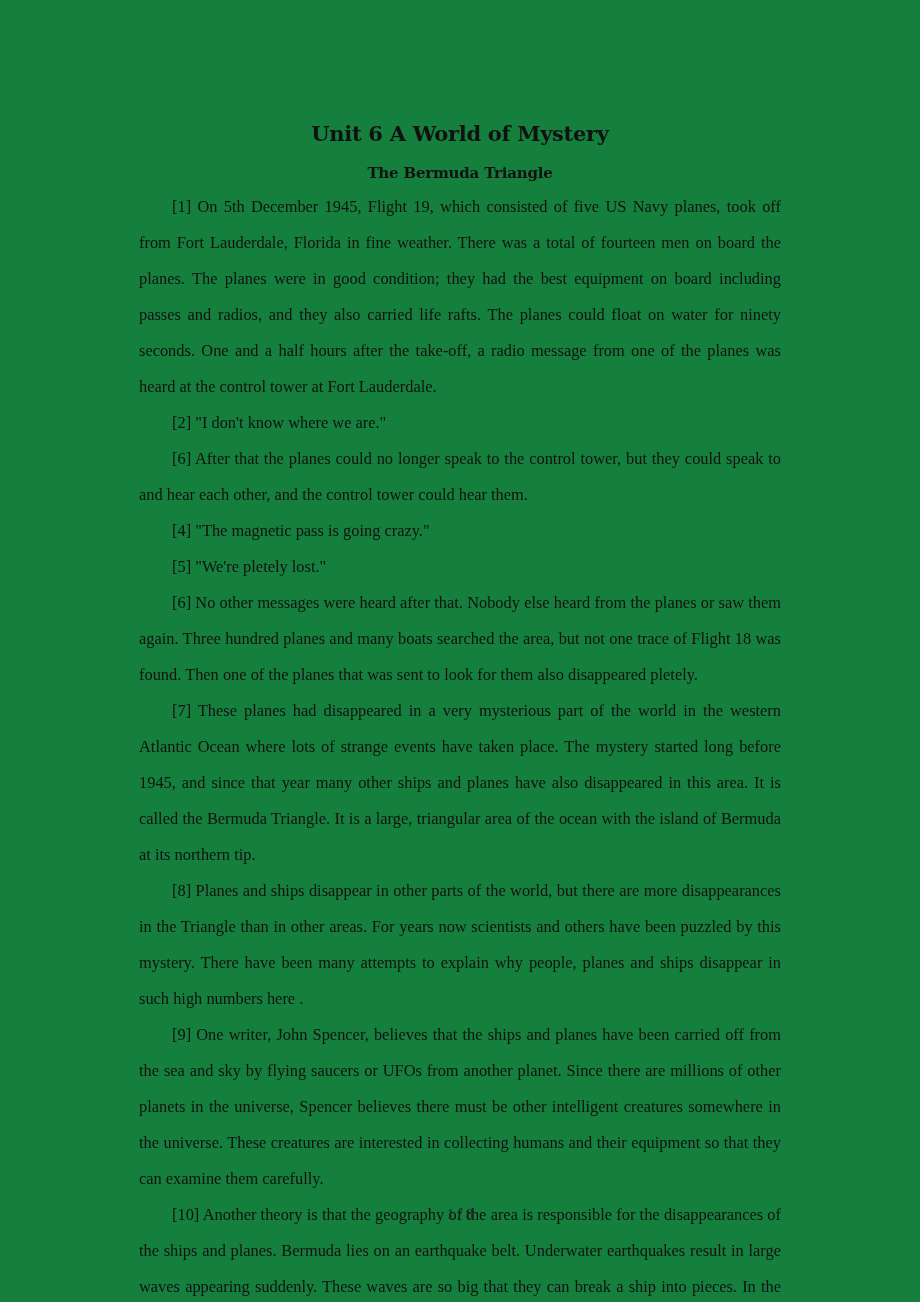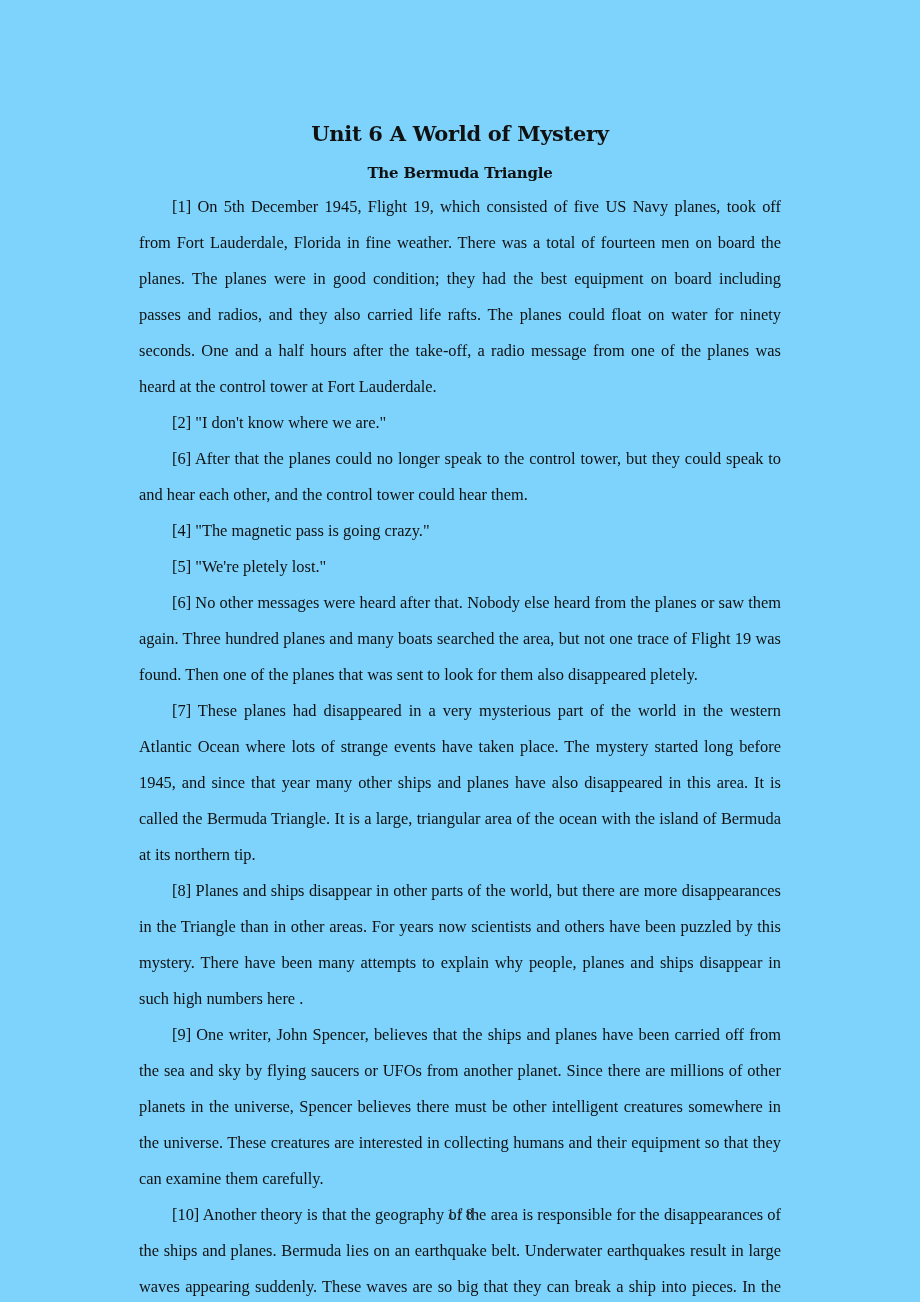--- a/index.html
+++ b/index.html
@@ -1,17 +1,17 @@
 <!DOCTYPE html>
 <html><head>
 <meta charset="utf-8">
 <style>
   html, body { margin: 0; padding: 0; background: #ffffff; }
   body { width: 920px; height: 1302px; position: relative; overflow: hidden; }
-  .page { position: absolute; left: 0; top: 0; width: 920px; height: 1302px; background: #7dd3fc; }
+  .page { position: absolute; left: 0; top: 0; width: 920px; height: 1302px; background: #15803d; }
   .title {
     position: absolute; left: 0; width: 920px; top: 121px;
     text-align: center; font-family: "DejaVu Serif", serif; font-weight: bold;
     font-size: 21px; color: #111; margin: 0; letter-spacing: -0.3px;
   }
   .subtitle {
     position: absolute; left: 0; width: 920px; top: 164px;
     text-align: center; font-family: "DejaVu Serif", serif; font-weight: bold;
     font-size: 15px; color: #111; margin: 0; letter-spacing: -0.2px;
   }
@@ -31,20 +31,20 @@
 
 <div class="page">
   <h1 class="title">Unit 6 A World of Mystery</h1>
   <h2 class="subtitle">The Bermuda Triangle</h2>
   <div class="body">
     <p class="para">[1] On 5th December 1945, Flight 19, which consisted of five US Navy planes, took off from Fort Lauderdale, Florida in fine weather. There was a total of fourteen men on board the planes. The planes were in good condition; they had the best equipment on board including passes and radios, and they also carried life rafts. The planes could float on water for ninety seconds. One and a half hours after the take-off, a radio message from one of the planes was heard at the control tower at Fort Lauderdale.</p>
     <p class="para">[2] "I don't know where we are."</p>
     <p class="para">[6] After that the planes could no longer speak to the control tower, but they could speak to and hear each other, and the control tower could hear them.</p>
     <p class="para">[4] "The magnetic pass is going crazy."</p>
     <p class="para">[5] "We're pletely lost."</p>
-    <p class="para">[6] No other messages were heard after that. Nobody else heard from the planes or saw them again. Three hundred planes and many boats searched the area, but not one trace of Flight 19 was found. Then one of the planes that was sent to look for them also disappeared pletely.</p>
+    <p class="para">[6] No other messages were heard after that. Nobody else heard from the planes or saw them again. Three hundred planes and many boats searched the area, but not one trace of Flight 18 was found. Then one of the planes that was sent to look for them also disappeared pletely.</p>
     <p class="para">[7] These planes had disappeared in a very mysterious part of the world in the western Atlantic Ocean where lots of strange events have taken place. The mystery started long before 1945, and since that year many other ships and planes have also disappeared in this area. It is called the Bermuda Triangle. It is a large, triangular area of the ocean with the island of Bermuda at its northern tip.</p>
     <p class="para">[8] Planes and ships disappear in other parts of the world, but there are more disappearances in the Triangle than in other areas. For years now scientists and others have been puzzled by this mystery. There have been many attempts to explain why people, planes and ships disappear in such high numbers here .</p>
     <p class="para">[9] One writer, John Spencer, believes that the ships and planes have been carried off from the sea and sky by flying saucers or UFOs from another planet. Since there are millions of other planets in the universe, Spencer believes there must be other intelligent creatures somewhere in the universe. These creatures are interested in collecting humans and their equipment so that they can examine them carefully.</p>
     <p class="para">[10] Another theory is that the geography of the area is responsible for the disappearances of the ships and planes. Bermuda lies on an earthquake belt. Underwater earthquakes result in large waves appearing suddenly. These waves are so big that they can break a ship into pieces. In the air, a similar thing can happen to airplanes because of</p>
   </div>
   <div class="footer">1 / 8</div>
 </div>
 
 </body></html>

